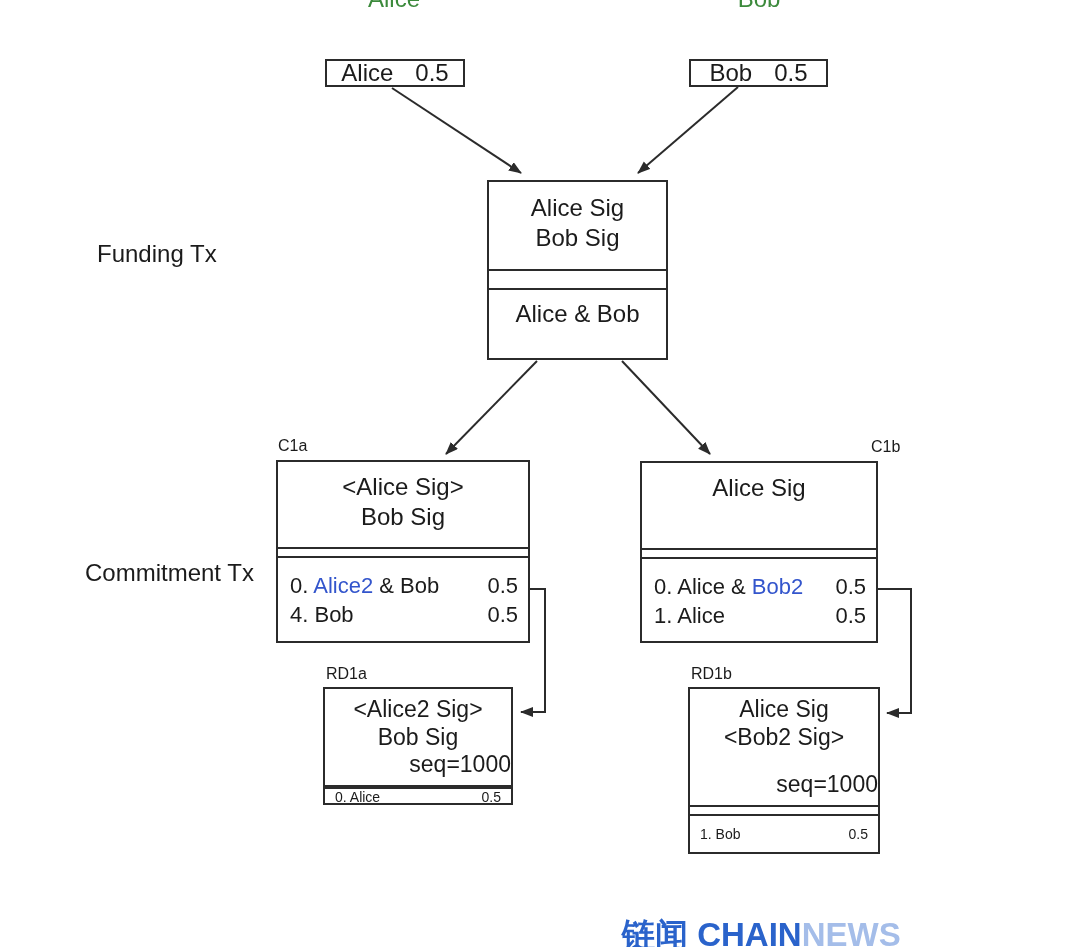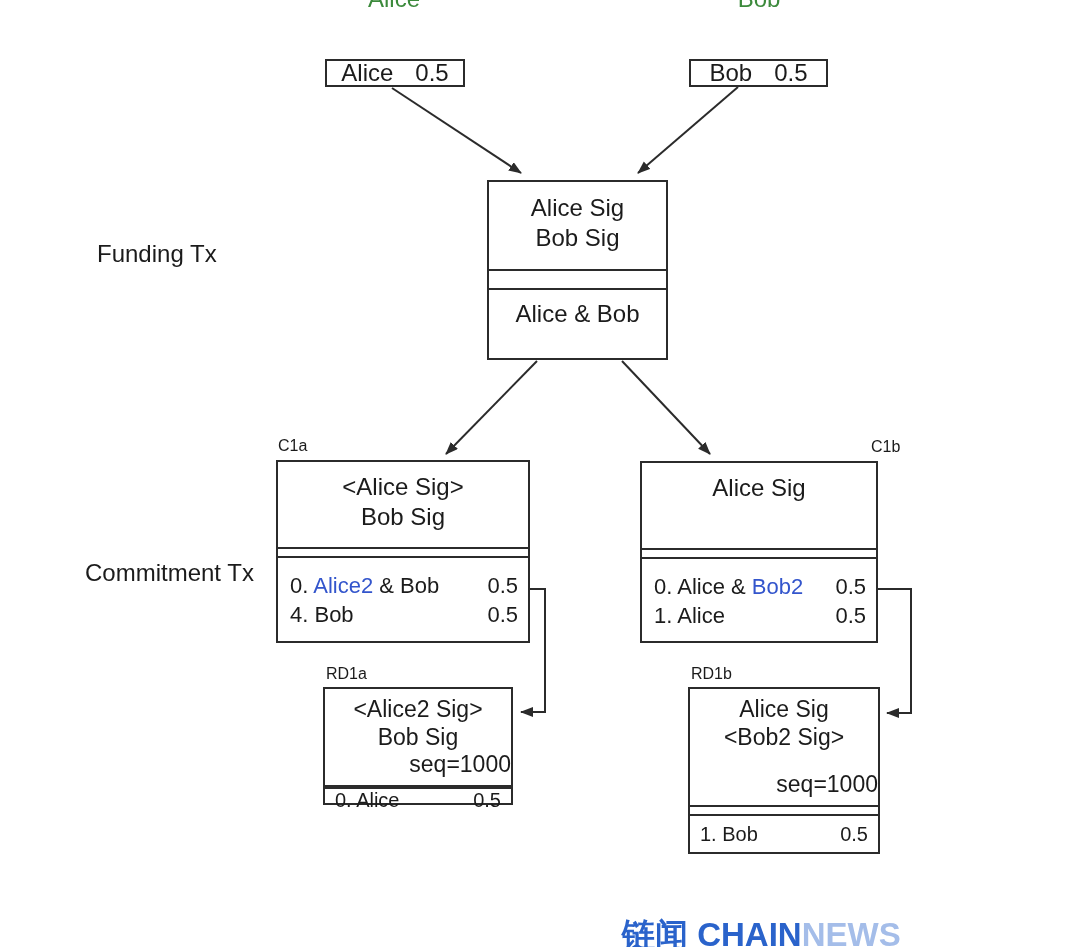--- a/index.html
+++ b/index.html
@@ -41,21 +41,21 @@
 
   
   .tag { font-size:16px; line-height:16px; }
 
   
   .rd-inner { display:flex; flex-direction:column; height:100%; }
   .rd-sigs { padding-top:6px; font-size:23px; line-height:28px; text-align:center; }
   .rd-seq { margin-top:auto; padding-bottom:7px; font-size:23px; text-align:right; }
   .rd-band { height:7px; }
   .rd-out { height:36px; display:flex; align-items:center; justify-content:space-between;
-            padding:0 10px 0 10px; font-size:20px;gap:44px; }
+            padding:0 10px 0 10px; font-size:14px;gap:44px; }
 
   
   .rowlabel { font-size:24px; }
 
   
   .watermark { font-size:33px; font-weight:bold; white-space:pre; }
   .wm-dark { color:#2a63cb; }
   .wm-light { color:#a4bde9; }
 
   .green { color:#3c8a3c; }

